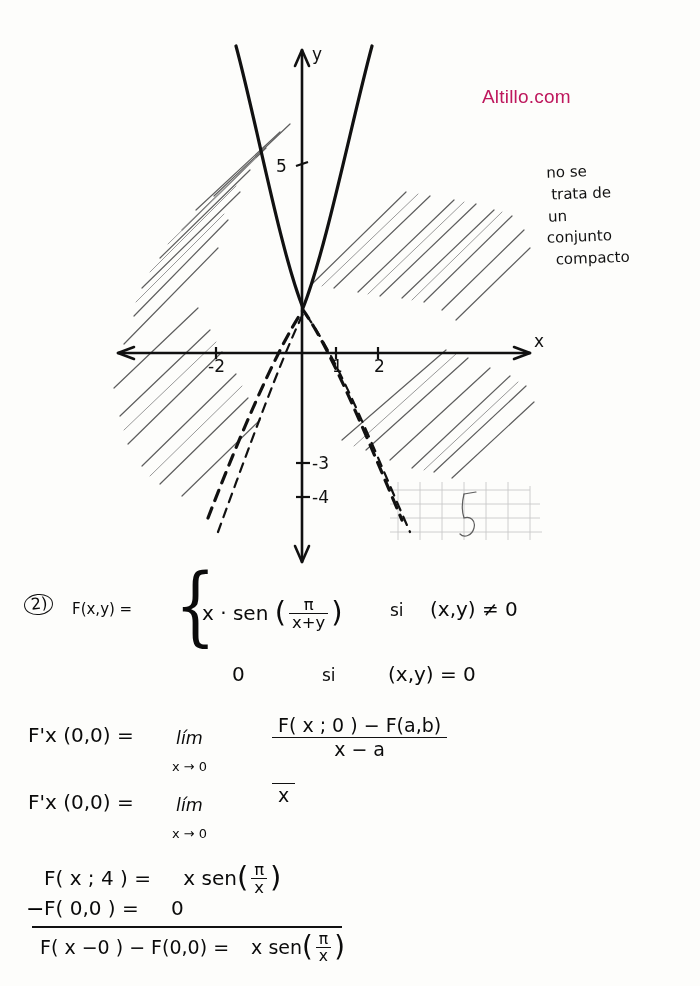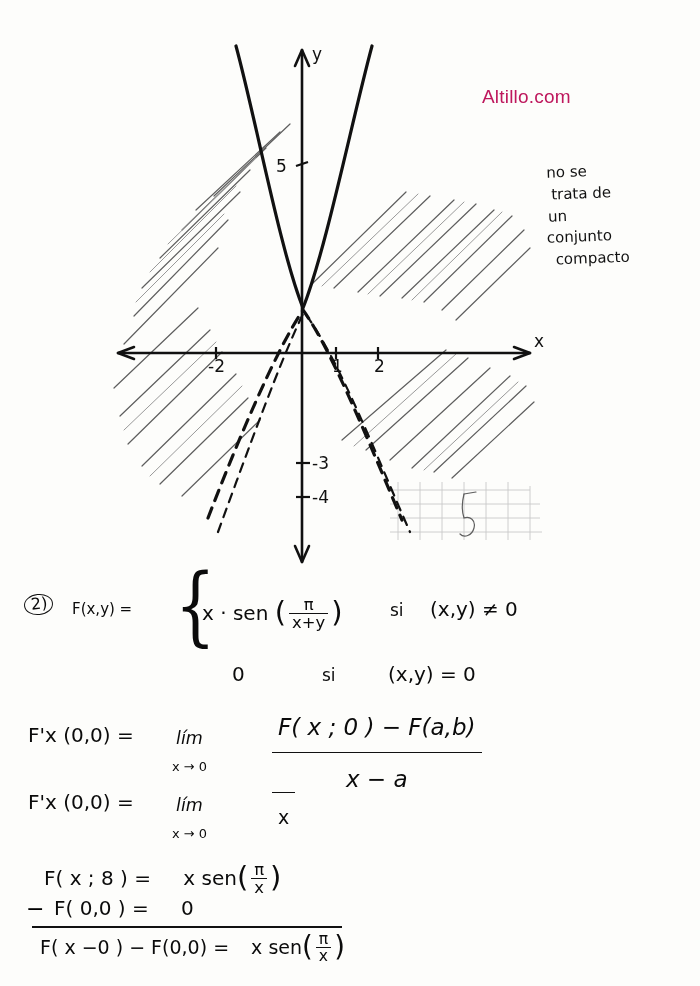--- a/index.html
+++ b/index.html
@@ -105,21 +105,21 @@
 
   .bigfrac {
     display: inline-flex;
     flex-direction: column;
     align-items: center;
     vertical-align: middle;
     line-height: 1.12;
     margin: 0 4px;
   }
   .bigfrac .num { padding: 0 6px 1px 6px; }
-  .bigfrac .den { padding: 14px 6px 0 6px; border-top: 1.8px solid #111; width: 100%; text-align: center; box-sizing: border-box; margin-top: 10px; }
+  .bigfrac .den { padding: 1px 6px 0 6px; border-top: 1.8px solid #111; width: 100%; text-align: center; box-sizing: border-box; }
 
   .paren-tall {
     font-size: 1.45em;
     line-height: 0.8;
     position: relative;
     top: 2px;
   }
 
   .ruleline {
     position: absolute;
@@ -305,51 +305,51 @@
   <div class="hw" style="left:322px; top:665px; font-size:17px;">si</div>
   <div class="hw" style="left:388px; top:662px; font-size:20px;">(x,y) = 0</div>
 
   <div class="hw" style="left:28px; top:723px; font-size:20px;">F'x (0,0) =</div>
   <div class="hw" style="left:168px; top:718px; font-size:19px;">
     <span class="limblock">
       <span class="lim">lím</span>
       <span class="sub">x → 0</span>
     </span>
   </div>
-  <div class="hw" style="left:268px; top:715px; font-size:23px;font-style:italic;">
+  <div class="hw" style="left:268px; top:715px; font-size:19px;">
     <span class="bigfrac">
       <span class="num">F( x ; 0 )  −  F(a,b)</span>
       <span class="den">x − a</span>
     </span>
   </div>
 
   <div class="hw" style="left:28px; top:790px; font-size:20px;">F'x (0,0) =</div>
   <div class="hw" style="left:168px; top:785px; font-size:19px;">
     <span class="limblock">
       <span class="lim">lím</span>
       <span class="sub">x → 0</span>
     </span>
   </div>
   <div class="hw" style="left:268px; top:782px; font-size:19px;">
     <span class="bigfrac">
       <span class="den">x</span>
     </span>
   </div>
 
   <div class="hw" style="left:44px; top:862px; font-size:20px;">
-    <span>F( x ; 8 )  =</span>
+    <span>F( x ; 4 )  =</span>
     <span style="margin-left:26px;">x sen</span><span class="paren-tall">(</span><span class="frac">
         <span class="num">π</span>
         <span class="den">x</span>
       </span><span class="paren-tall">)</span>
   </div>
 
   <div class="minus-sign" style="left:26px; top:896px; font-size:22px;">−</div>
 
-  <div class="hw" style="left:44px; top:896px; font-size:20px;margin-left:10px;">
+  <div class="hw" style="left:44px; top:896px; font-size:20px;">
     <span>F( 0,0 )  =</span>
     <span style="margin-left:26px;">0</span>
   </div>
 
   <div class="ruleline" style="left:32px; top:926px; width:310px;"></div>
 
   <div class="hw" style="left:40px; top:932px; font-size:19px;">
     <span>F( x −0 ) − F(0,0)  =</span>
     <span style="margin-left:16px;">x sen</span><span class="paren-tall">(</span><span class="frac">
         <span class="num">π</span>

